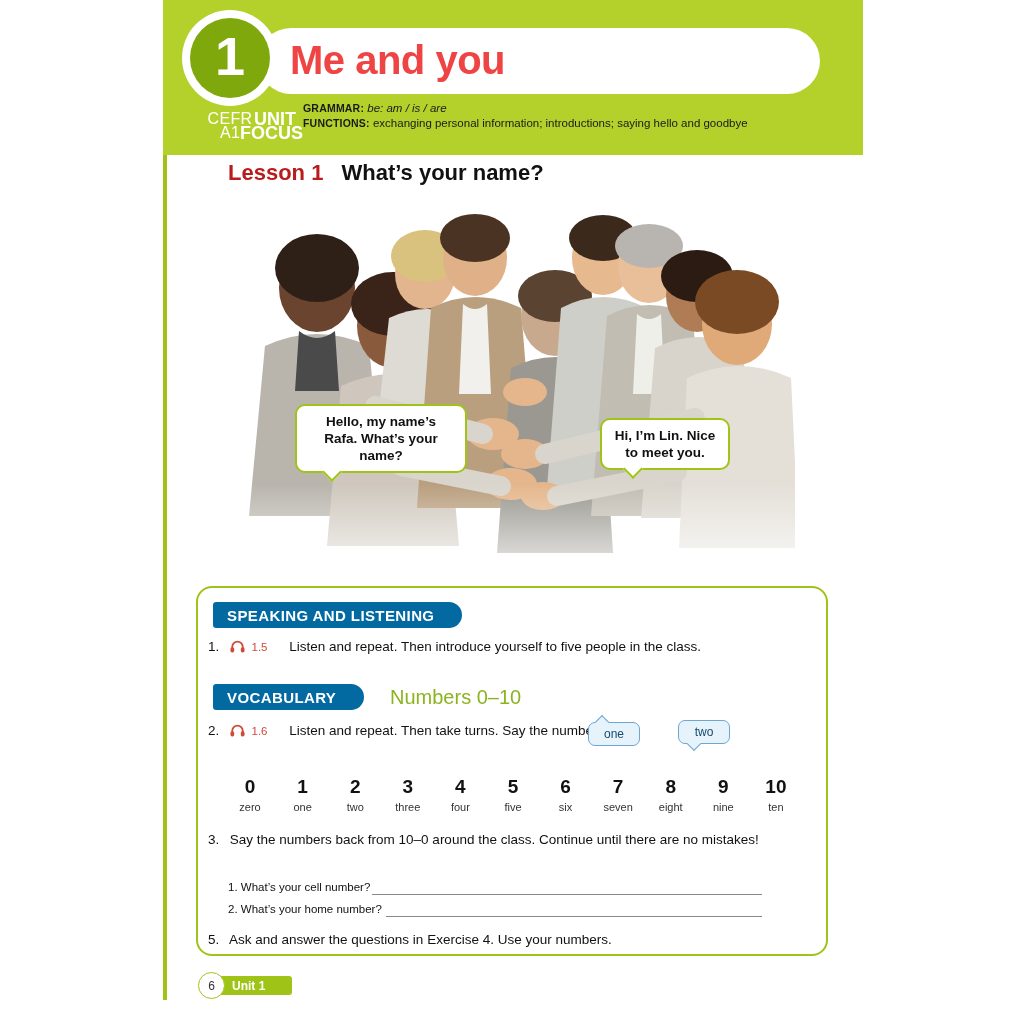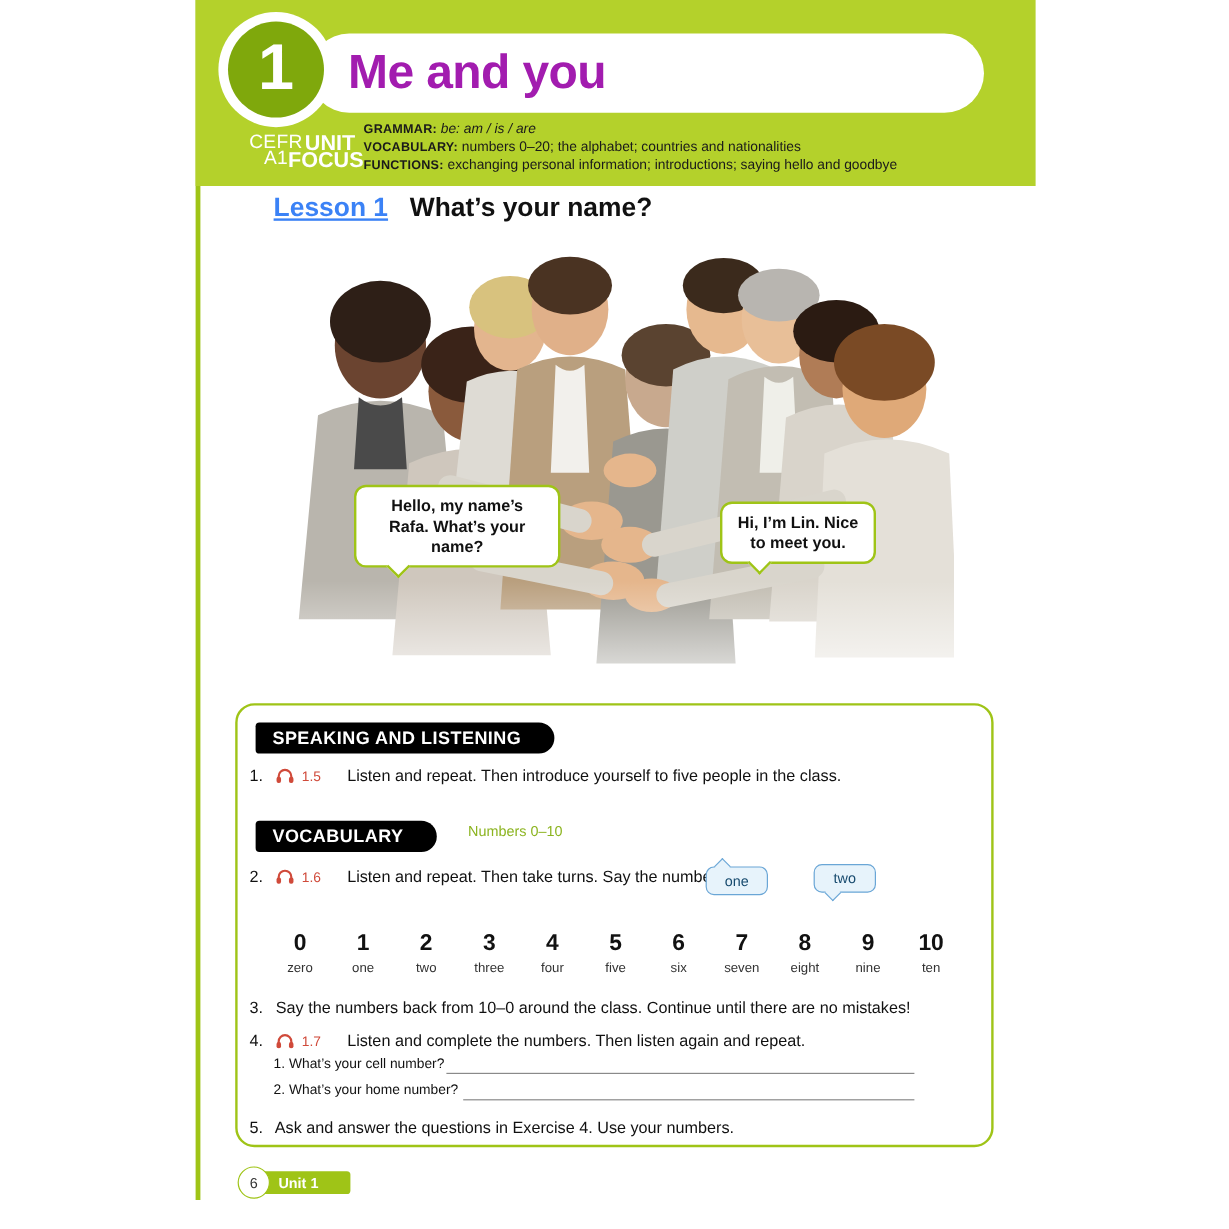--- a/index.html
+++ b/index.html
@@ -33,21 +33,21 @@
   .header-title-pill {
     position:absolute;
     left:258px; top:28px; width:562px; height:66px;
     background:#ffffff;
     border-radius:33px;
   }
   .header-title {
     position:absolute;
     left:290px; top:38px;
     font-size:40px; font-weight:bold;
-    color:#a21caf;
+    color:#ef4444;
     letter-spacing:-0.5px;
   }
 
   
   .unit-circle-outer {
     position:absolute;
     left:182px; top:10px;
     width:96px; height:96px;
     border-radius:50%;
     background:#ffffff;
@@ -98,21 +98,21 @@
   .focus-lines .lbl { font-weight:bold; font-size:10.5px; letter-spacing:0.2px; }
   .focus-lines em { font-style:italic; }
 
   
   .lesson-line {
     position:absolute;
     left:228px; top:160px;
     font-size:22px;
     font-weight:bold;
   }
-  .lesson-num { color:#3b82f6;text-decoration:underline; }
+  .lesson-num { color:#b91c1c; }
   .lesson-title { color:#111111; margin-left:12px; }
 
   
   .photo {
     position:absolute;
     left:225px; top:196px;
     width:570px; height:400px;
     overflow:hidden;
     background:#ffffff;
   }
@@ -151,36 +151,36 @@
     left:196px; top:586px;
     width:632px; height:370px;
     background:#ffffff;
     border:2px solid #9fc417;
     border-radius:16px;
   }
 
   .tag {
     position:absolute;
     height:26px;
-    background:#000000;
+    background:#0369a1;
     color:#ffffff;
     font-weight:bold;
     font-size:15px;
     letter-spacing:0.4px;
     display:flex; align-items:center;
     padding-left:14px;
     padding-right:28px;
     border-radius:4px 16px 16px 4px;
   }
   .tag.speaking { left:213px; top:602px; }
   .tag.vocab { left:213px; top:684px; }
   .vocab-sub {
     position:absolute;
     left:390px; top:686px;
-    font-size:12px;
+    font-size:20px;
     color:#8cb420;
   }
 
   .ex {
     position:absolute;
     font-size:13.5px;
     color:#111;
     line-height:18px;
   }
   .ex .num { display:inline-block; width:18px; }
@@ -301,24 +301,20 @@
 
   <div class="unit-focus">
     <div>UNIT</div>
     <div>FOCUS</div>
   </div>
 
   <div class="focus-lines">
     <div>
       <span class="lbl">GRAMMAR:</span>
       <em>be: am / is / are</em>
-    </div>
-    <div>
-      <span class="lbl">VOCABULARY:</span>
-      <span>numbers 0–20; the alphabet; countries and nationalities</span>
     </div>
     <div>
       <span class="lbl">FUNCTIONS:</span>
       <span>exchanging personal information; introductions; saying hello and goodbye</span>
     </div>
   </div>
 
   <div class="lesson-line">
     <span class="lesson-num">Lesson 1</span>
     <span class="lesson-title">What’s your name?</span>
@@ -489,30 +485,20 @@
       <div class="d">10</div>
       <div class="w">ten</div>
     </div>
   </div>
 
   <div class="ex ex3">
     <span class="num">3.</span>
     <span>Say the numbers back from 10–0 around the class. Continue until there are no mistakes!</span>
   </div>
 
-  <div class="ex ex4">
-    <span class="num">4.</span>
-    <svg class="audio-ico" viewBox="0 0 20 17">
-      <path d="M3 11 V9 a7 7 0 0 1 14 0 v2" fill="none" stroke="#d04a3a" stroke-width="2.4"></path>
-      <rect x="0.6" y="9.5" width="5" height="7" rx="2.2" fill="#d04a3a"></rect>
-      <rect x="14.4" y="9.5" width="5" height="7" rx="2.2" fill="#d04a3a"></rect>
-    </svg>
-    <span class="track">1.7</span>
-    <span>Listen and complete the numbers. Then listen again and repeat.</span>
-  </div>
 
   <div class="qline q1">1. What’s your cell number?</div>
   <div class="rule r1"></div>
   <div class="qline q2">2. What’s your home number?</div>
   <div class="rule r2"></div>
 
   <div class="ex ex5">
     <span class="num">5.</span>
     <span>Ask and answer the questions in Exercise 4. Use your numbers.</span>
   </div>

